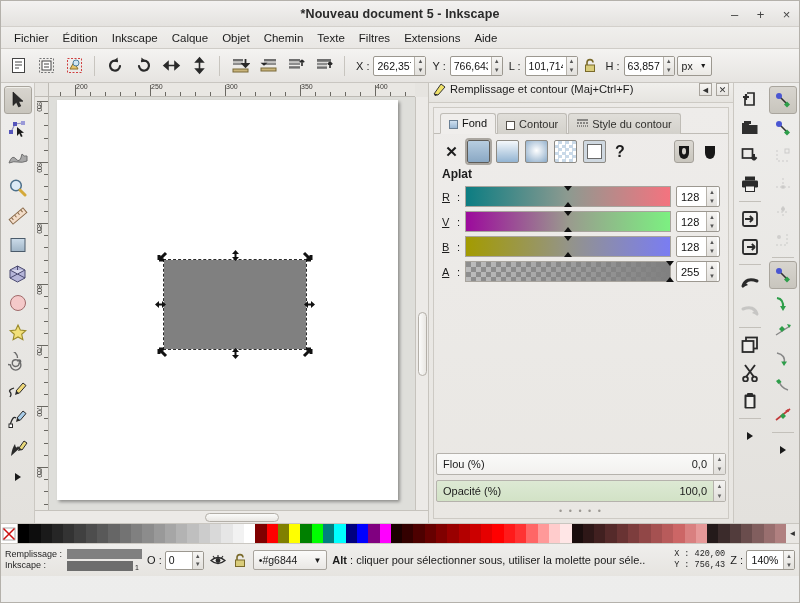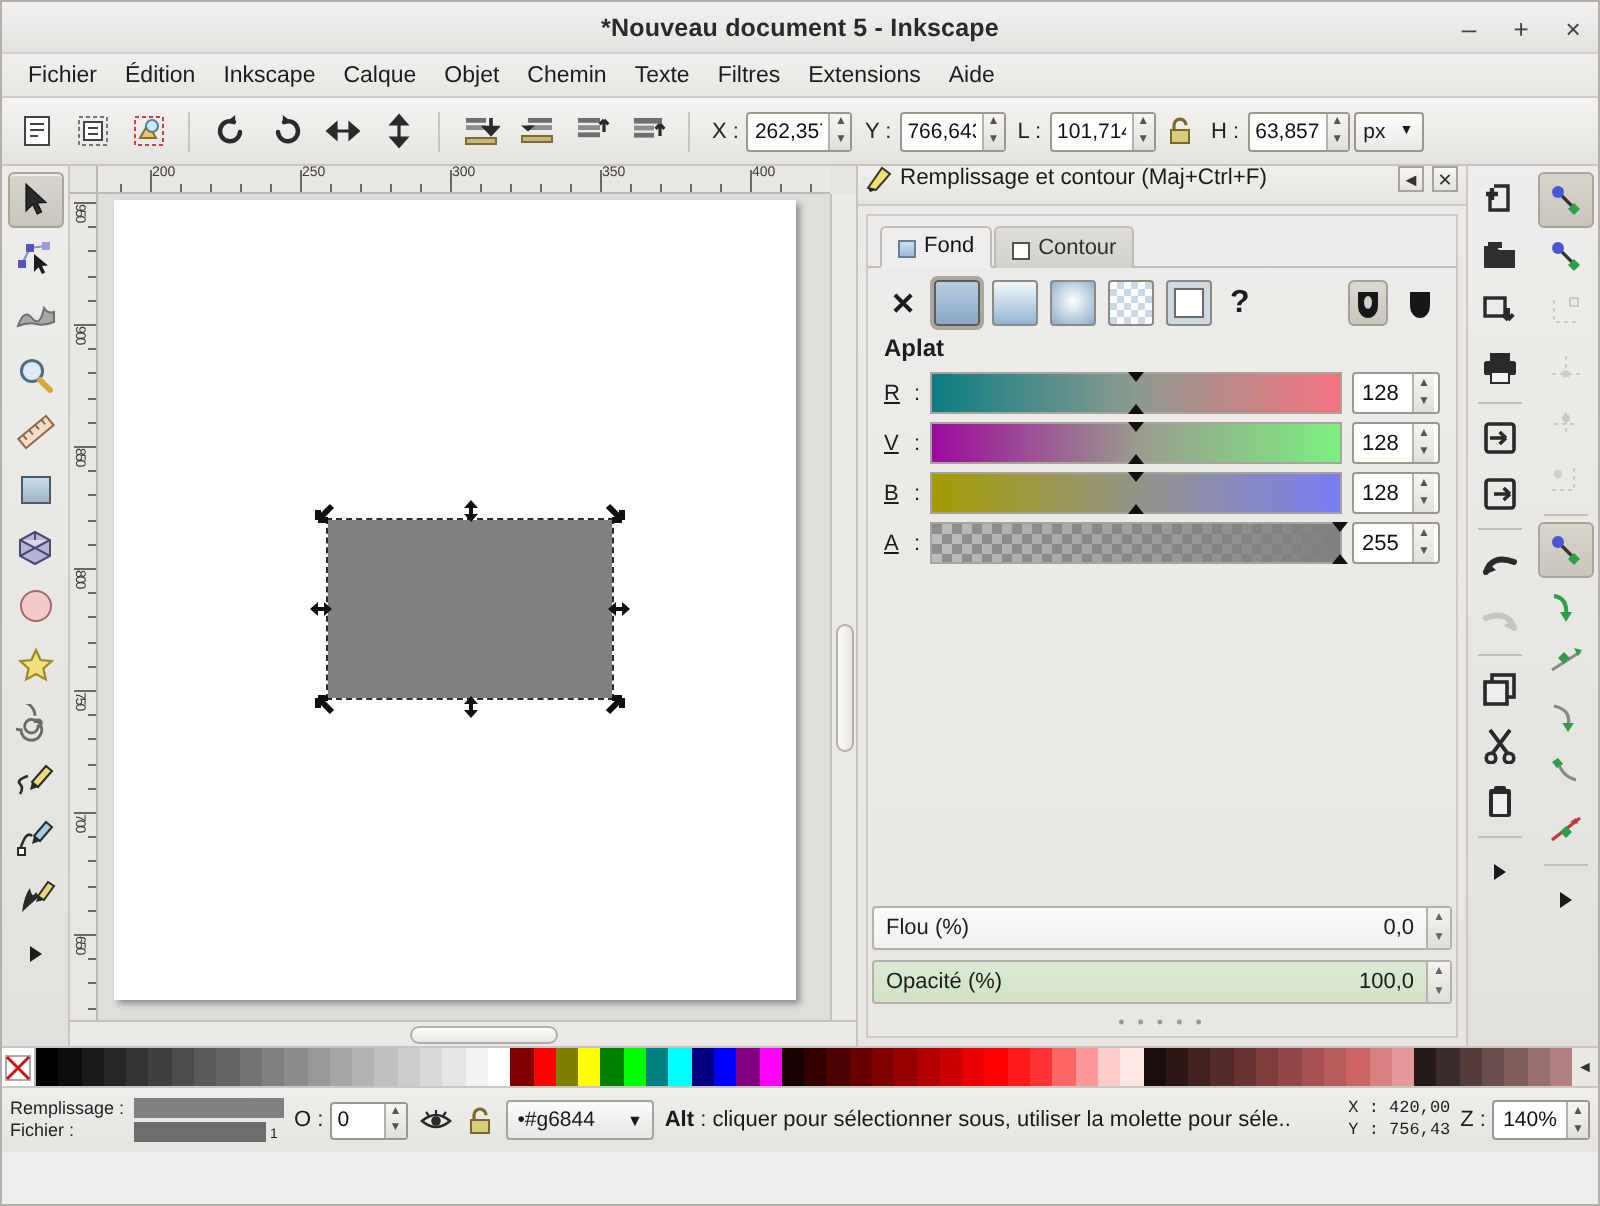--- a/index.html
+++ b/index.html
@@ -611,20 +611,30 @@
 
       <div class="panel-inner">
         <div class="tabs">
           <div class="tab active">
             <span style="width:9px;height:9px;background:linear-gradient(#cfe0f0,#9bb8d4);border:1px solid #6a7f94;display:inline-block"></span>
             <span>Fond</span>
           </div>
           <div class="tab">
             <span style="width:9px;height:9px;background:#fff;border:1px solid #55514b;display:inline-block"></span>
             <span>Contour</span>
+          </div>
+          <div class="tab">
+            <span>
+              <svg width="11" height="10" viewBox="0 0 11 10">
+                  <line x1="0" y1="2" x2="11" y2="2" stroke="#333"></line>
+                  <line x1="0" y1="5" x2="11" y2="5" stroke="#333" stroke-dasharray="2 1"></line>
+                  <line x1="0" y1="8" x2="11" y2="8" stroke="#333" stroke-dasharray="1 1"></line>
+                </svg>
+            </span>
+            <span>Style du contour</span>
           </div>
         </div>
 
         <div class="panel-content">
 
           <div class="fillrow">
             <div class="xbtn">✕</div>
             <div class="fbtn sel" style="background:linear-gradient(#b7cde0,#8aa8c4)"></div>
             <div class="fbtn" style="background:linear-gradient(#f4f8fc,#93b4d2)"></div>
             <div class="fbtn" style="background:radial-gradient(circle at 50% 45%,#ffffff,#8aaac8)"></div>
@@ -987,21 +997,21 @@
         <div style="background: rgb(129, 94, 94);"></div>
         <div style="background: rgb(153, 111, 111);"></div>
         <div style="background: rgb(176, 128, 128);"></div>
       </div>
     <div class="pal-arrow">◄</div>
   </div>
 
   <div class="statusbar">
     <div class="fs-labels">
       <div>Remplissage :</div>
-      <div>Fichier :</div>
+      <div>Inkscape :</div>
     </div>
     <div class="fs-swatches">
       <div class="fs-sw" id="fillsw" style="background: rgb(128, 128, 128);"></div>
       <div style="display:flex;align-items:flex-end">
         <div class="fs-sw" id="strokesw" style="width: 66px; background: rgb(109, 109, 109);"></div>
         <span class="fs-stroke-w">1</span>
       </div>
     </div>
     <div class="ofield">
       <span>O :</span>

